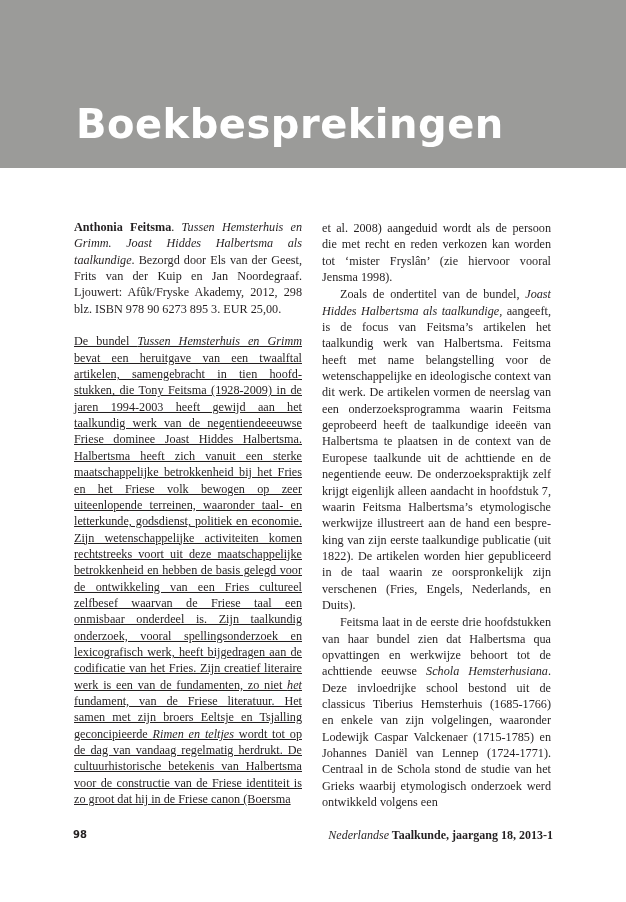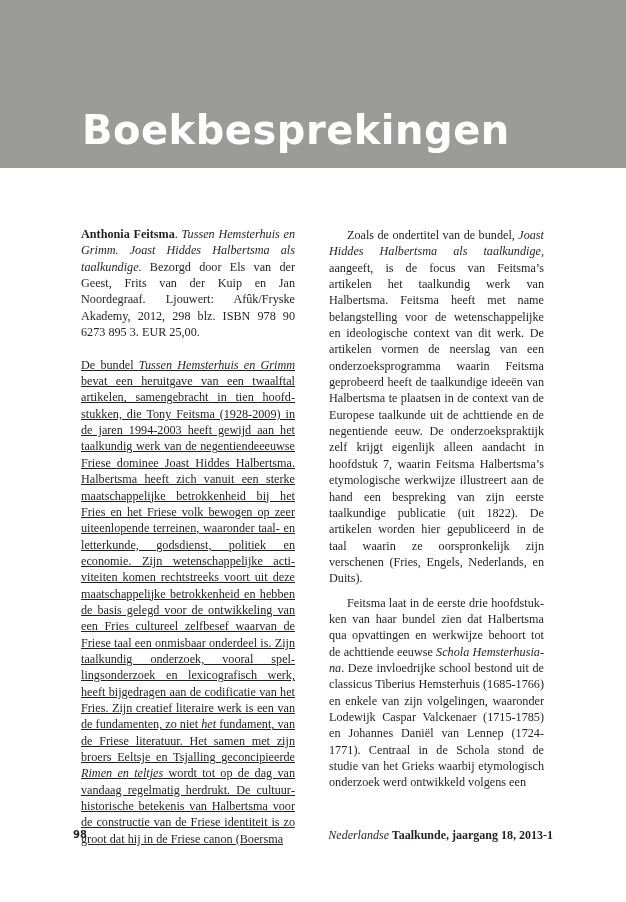--- a/index.html
+++ b/index.html
@@ -4,31 +4,31 @@
 <style>
   html, body { margin: 0; padding: 0; }
   body {
     width: 626px; height: 902px; background: #ffffff; position: relative; overflow: hidden;
     font-family: "Liberation Serif", "DejaVu Serif", serif; color: #231f20;
   }
   .header-band {
     position: absolute; left: 0; top: 0; width: 626px; height: 168px; background: #9b9b99;
   }
   .section-title {
-    position: absolute; left: 72px; top: 96px; margin: 10px;
+    position: absolute; left: 72px; top: 96px; margin: 4px;
     font-family: "DejaVu Sans", "Liberation Sans", sans-serif; font-weight: bold;
     font-size: 40px; line-height: 48px; color: #ffffff; letter-spacing: 0.5px;
   }
   .col {
     position: absolute; top: 218px; width: 230px;
     font-size: 12.2px; line-height: 16.35px; text-align: justify; hyphens: manual;
   }
   .col-left { left: 73px; }
   .col-right { left: 321px; width: 231px; top: 219px; }
-  .col p { margin: 8px; }
+  .col p { margin: 1px; }
   .col p.gap { margin-top: 16.35px; text-decoration: underline; }
   .col p.indent { text-indent: 18px; }
   .author { font-weight: bold; }
   .page-footer {
     position: absolute; top: 827px; left: 73px; width: 480px; height: 16px;
     font-size: 12px; line-height: 16px;
   }
   .page-number {
     position: absolute; left: 0; top: 0; font-weight: bold;
     font-family: "DejaVu Sans", "Liberation Sans", sans-serif; font-size: 10px;
@@ -42,20 +42,21 @@
 <div class="header-band">
   <h1 class="section-title">Boekbesprekingen</h1>
 </div>
 
 <div class="col col-left">
   <p><span class="author">Anthonia Feitsma</span><span>. </span><i>Tussen Hemsterhuis en Grimm. Joast Hiddes Halbertsma als taalkundige</i><span>. Bezorgd door Els van der Geest, Frits van der Kuip en Jan Noordegraaf. Ljouwert: Afûk/Fryske Akademy, 2012, 298 blz. ISBN 978 90 6273 895 3. EUR 25,00.</span></p>
   <p class="gap"><span>De bundel </span><i>Tussen Hemsterhuis en Grimm</i><span> bevat een heruitgave van een twaalftal artikelen, samengebracht in tien hoofd­stukken, die Tony Feitsma (1928-2009) in de jaren 1994-2003 heeft gewijd aan het taalkundig werk van de negentiende­eeuwse Friese dominee Joast Hiddes Hal­bertsma. Halbertsma heeft zich vanuit een sterke maatschappelijke betrokkenheid bij het Fries en het Friese volk bewogen op zeer uiteenlopende terreinen, waaronder taal- en letterkunde, godsdienst, politiek en economie. Zijn wetenschappelijke acti­viteiten komen rechtstreeks voort uit deze maatschappelijke betrokkenheid en heb­ben de basis gelegd voor de ontwikkeling van een Fries cultureel zelfbesef waarvan de Friese taal een onmisbaar onderdeel is. Zijn taalkundig onderzoek, vooral spel­lingsonderzoek en lexicografisch werk, heeft bijgedragen aan de codificatie van het Fries. Zijn creatief literaire werk is een van de fundamenten, zo niet </span><i>het</i><span> fundament, van de Friese literatuur. Het samen met zijn broers Eeltsje en Tsjalling geconcipieerde </span><i>Rimen en teltjes</i><span id="p1tail"> wordt tot op de dag van vandaag regelmatig herdrukt. De cultuur­historische betekenis van Halbertsma voor de constructie van de Friese identiteit is zo groot dat hij in de Friese canon (Boersma</span></p>
 </div>
 
 <div class="col col-right">
+  <p id="p1cont">et al. 2008) aangeduid wordt als de persoon die met recht en reden verkozen kan wor­den tot ‘mister Fryslân’ (zie hiervoor vooral Jensma 1998).</p>
   <p class="indent"><span>Zoals de ondertitel van de bundel, </span><i>Joast Hiddes Halbertsma als taalkundige,</i><span> aangeeft, is de focus van Feitsma’s artikelen het taalkundig werk van Halbertsma. Feitsma heeft met name belangstelling voor de wetenschappelijke en ideologische con­text van dit werk. De artikelen vormen de neerslag van een onderzoeksprogramma waarin Feitsma geprobeerd heeft de taal­kundige ideeën van Halbertsma te plaatsen in de context van de Europese taalkunde uit de achttiende en de negentiende eeuw. De onderzoekspraktijk zelf krijgt eigenlijk alleen aandacht in hoofdstuk 7, waarin Feitsma Halbertsma’s etymologische werk­wijze illustreert aan de hand een bespre­king van zijn eerste taalkundige publicatie (uit 1822). De artikelen worden hier gepu­bliceerd in de taal waarin ze oorspronkelijk zijn verschenen (Fries, Engels, Nederlands, en Duits).</span></p>
   <p class="indent"><span>Feitsma laat in de eerste drie hoofdstuk­ken van haar bundel zien dat Halbertsma qua opvattingen en werkwijze behoort tot de achttiende eeuwse </span><i>Schola Hemsterhusia­na</i><span>. Deze invloedrijke school bestond uit de classicus Tiberius Hemsterhuis (1685-1766) en enkele van zijn volgelingen, waaronder Lodewijk Caspar Valckenaer (1715-1785) en Johannes Daniël van Lennep (1724-1771). Centraal in de Schola stond de studie van het Grieks waarbij etymologisch onderzoek werd ontwikkeld volgens een</span></p>
 </div>
 
 <div class="page-footer">
   <span class="page-number">98</span>
   <span class="journal"><i>Nederlandse</i><span> Taalkunde, jaargang 18, 2013-1</span></span>
 </div>
 
 </body></html>

